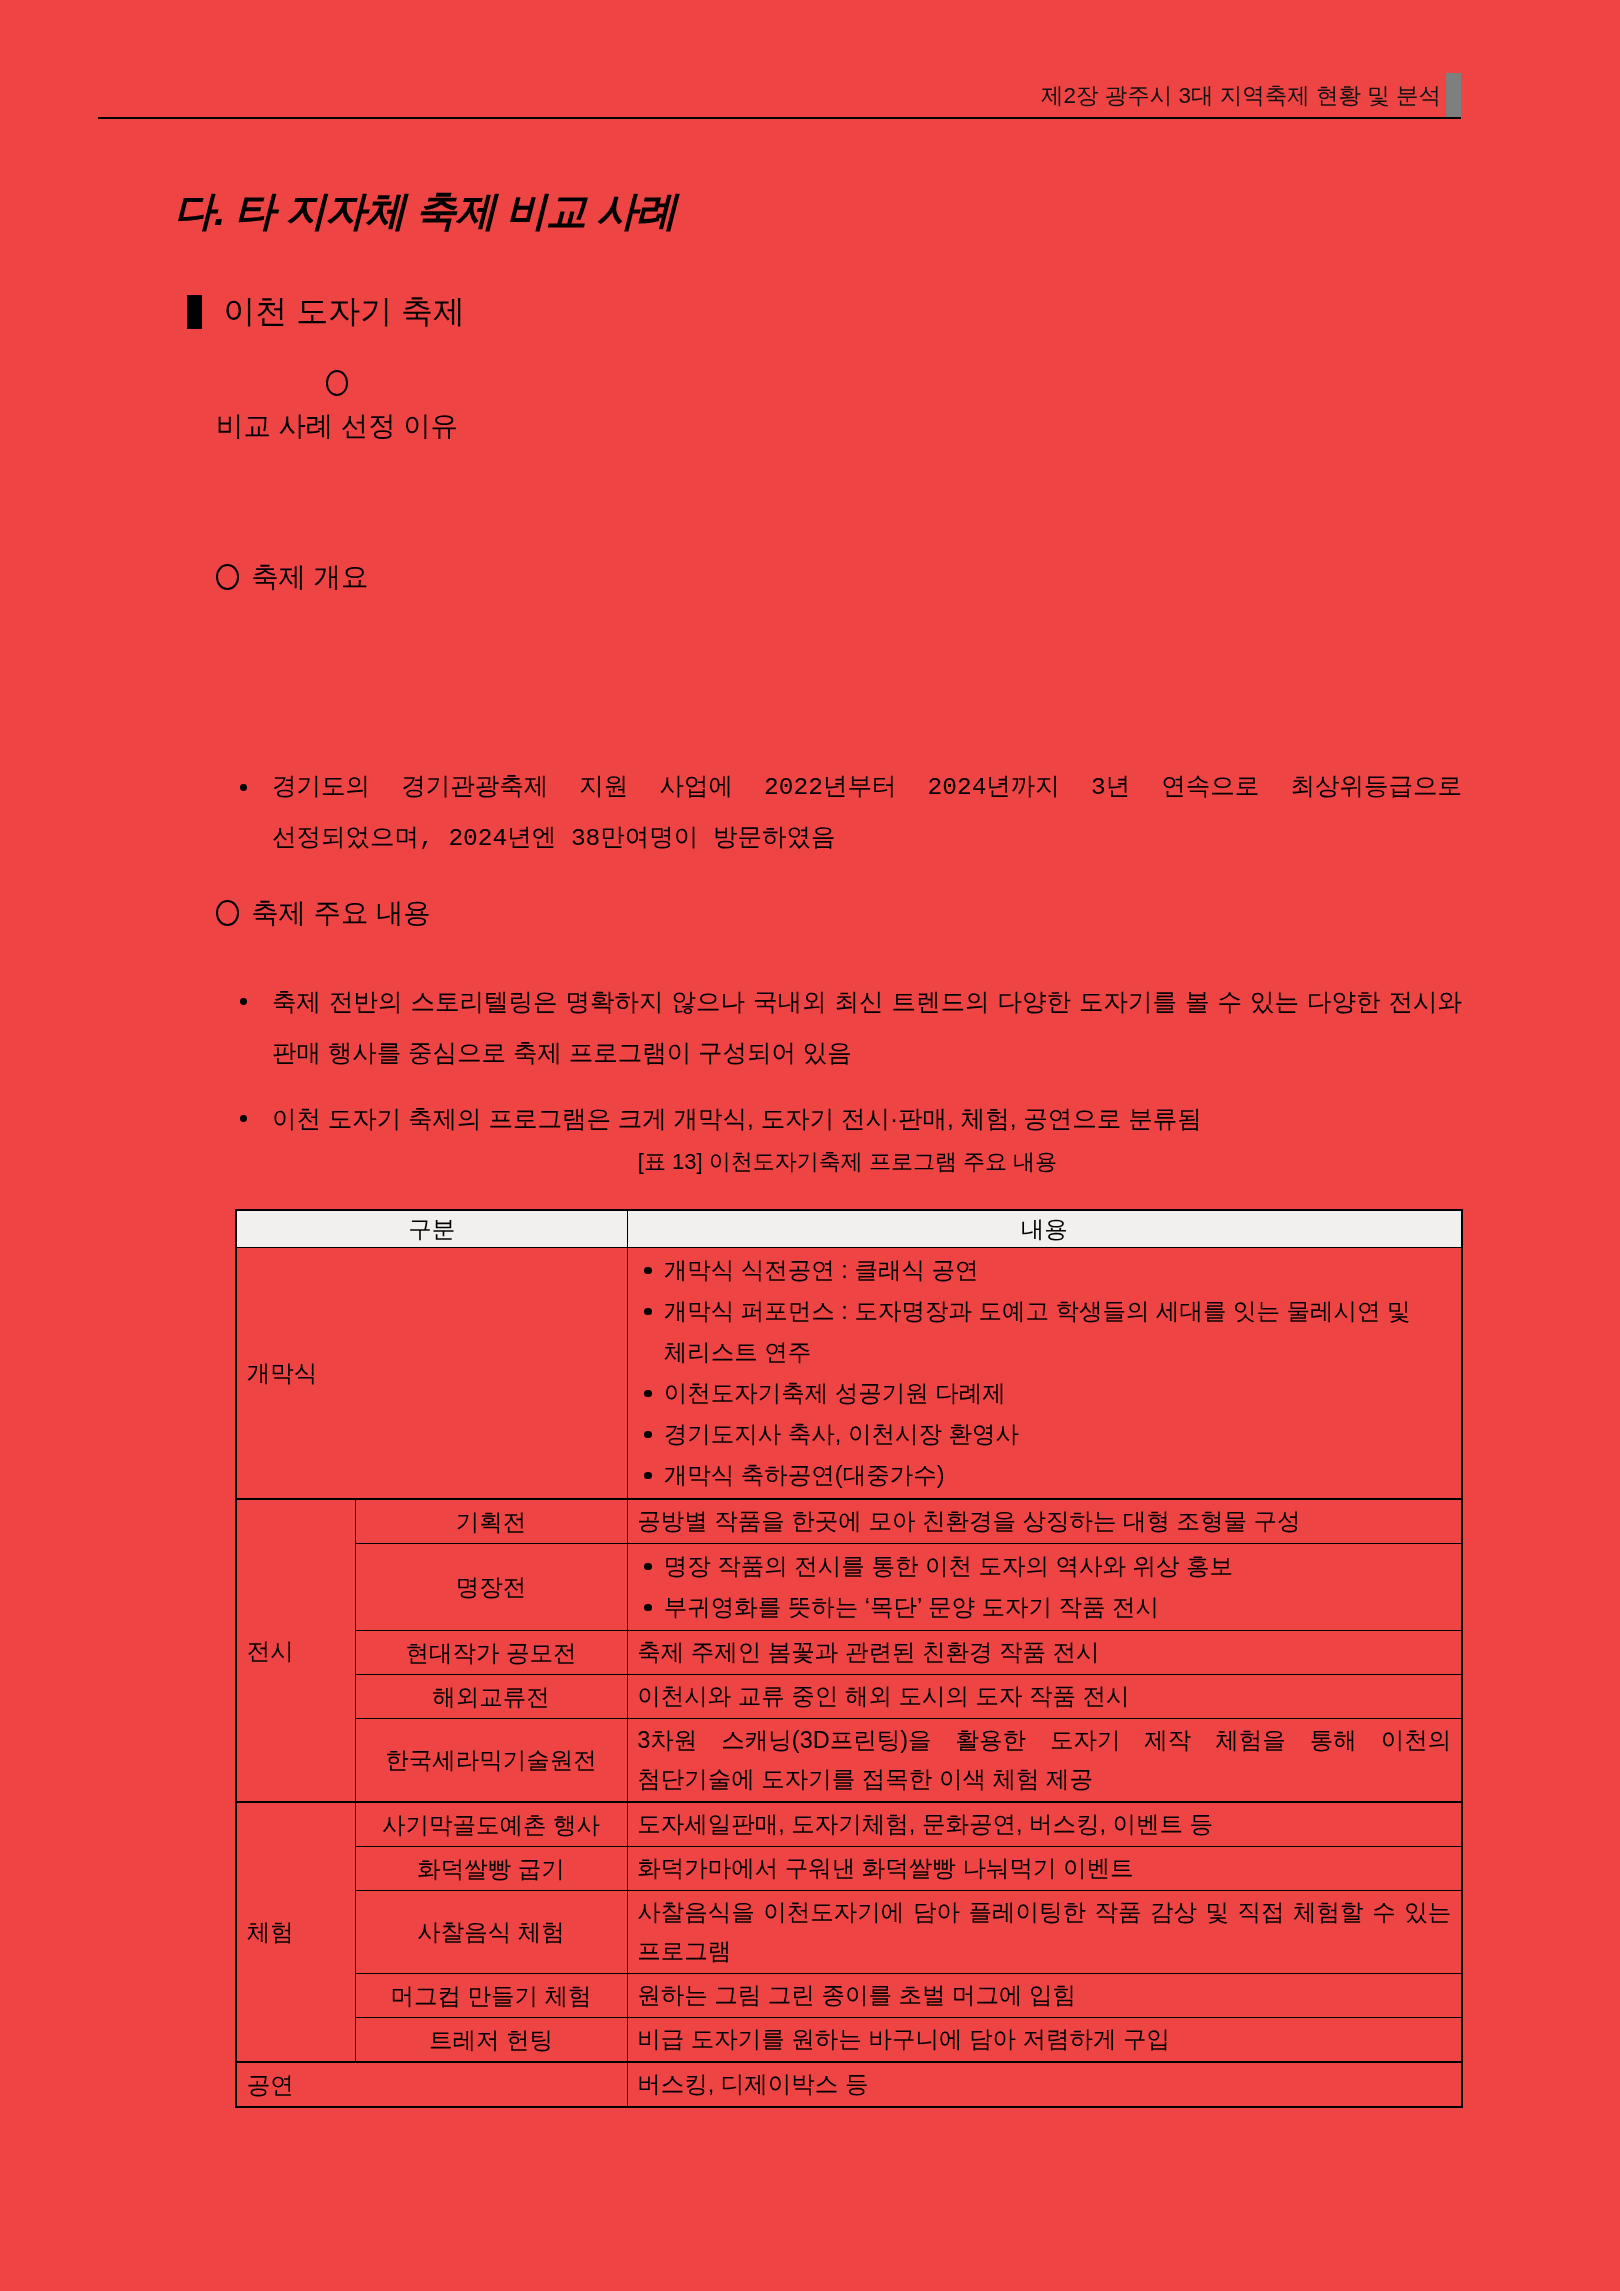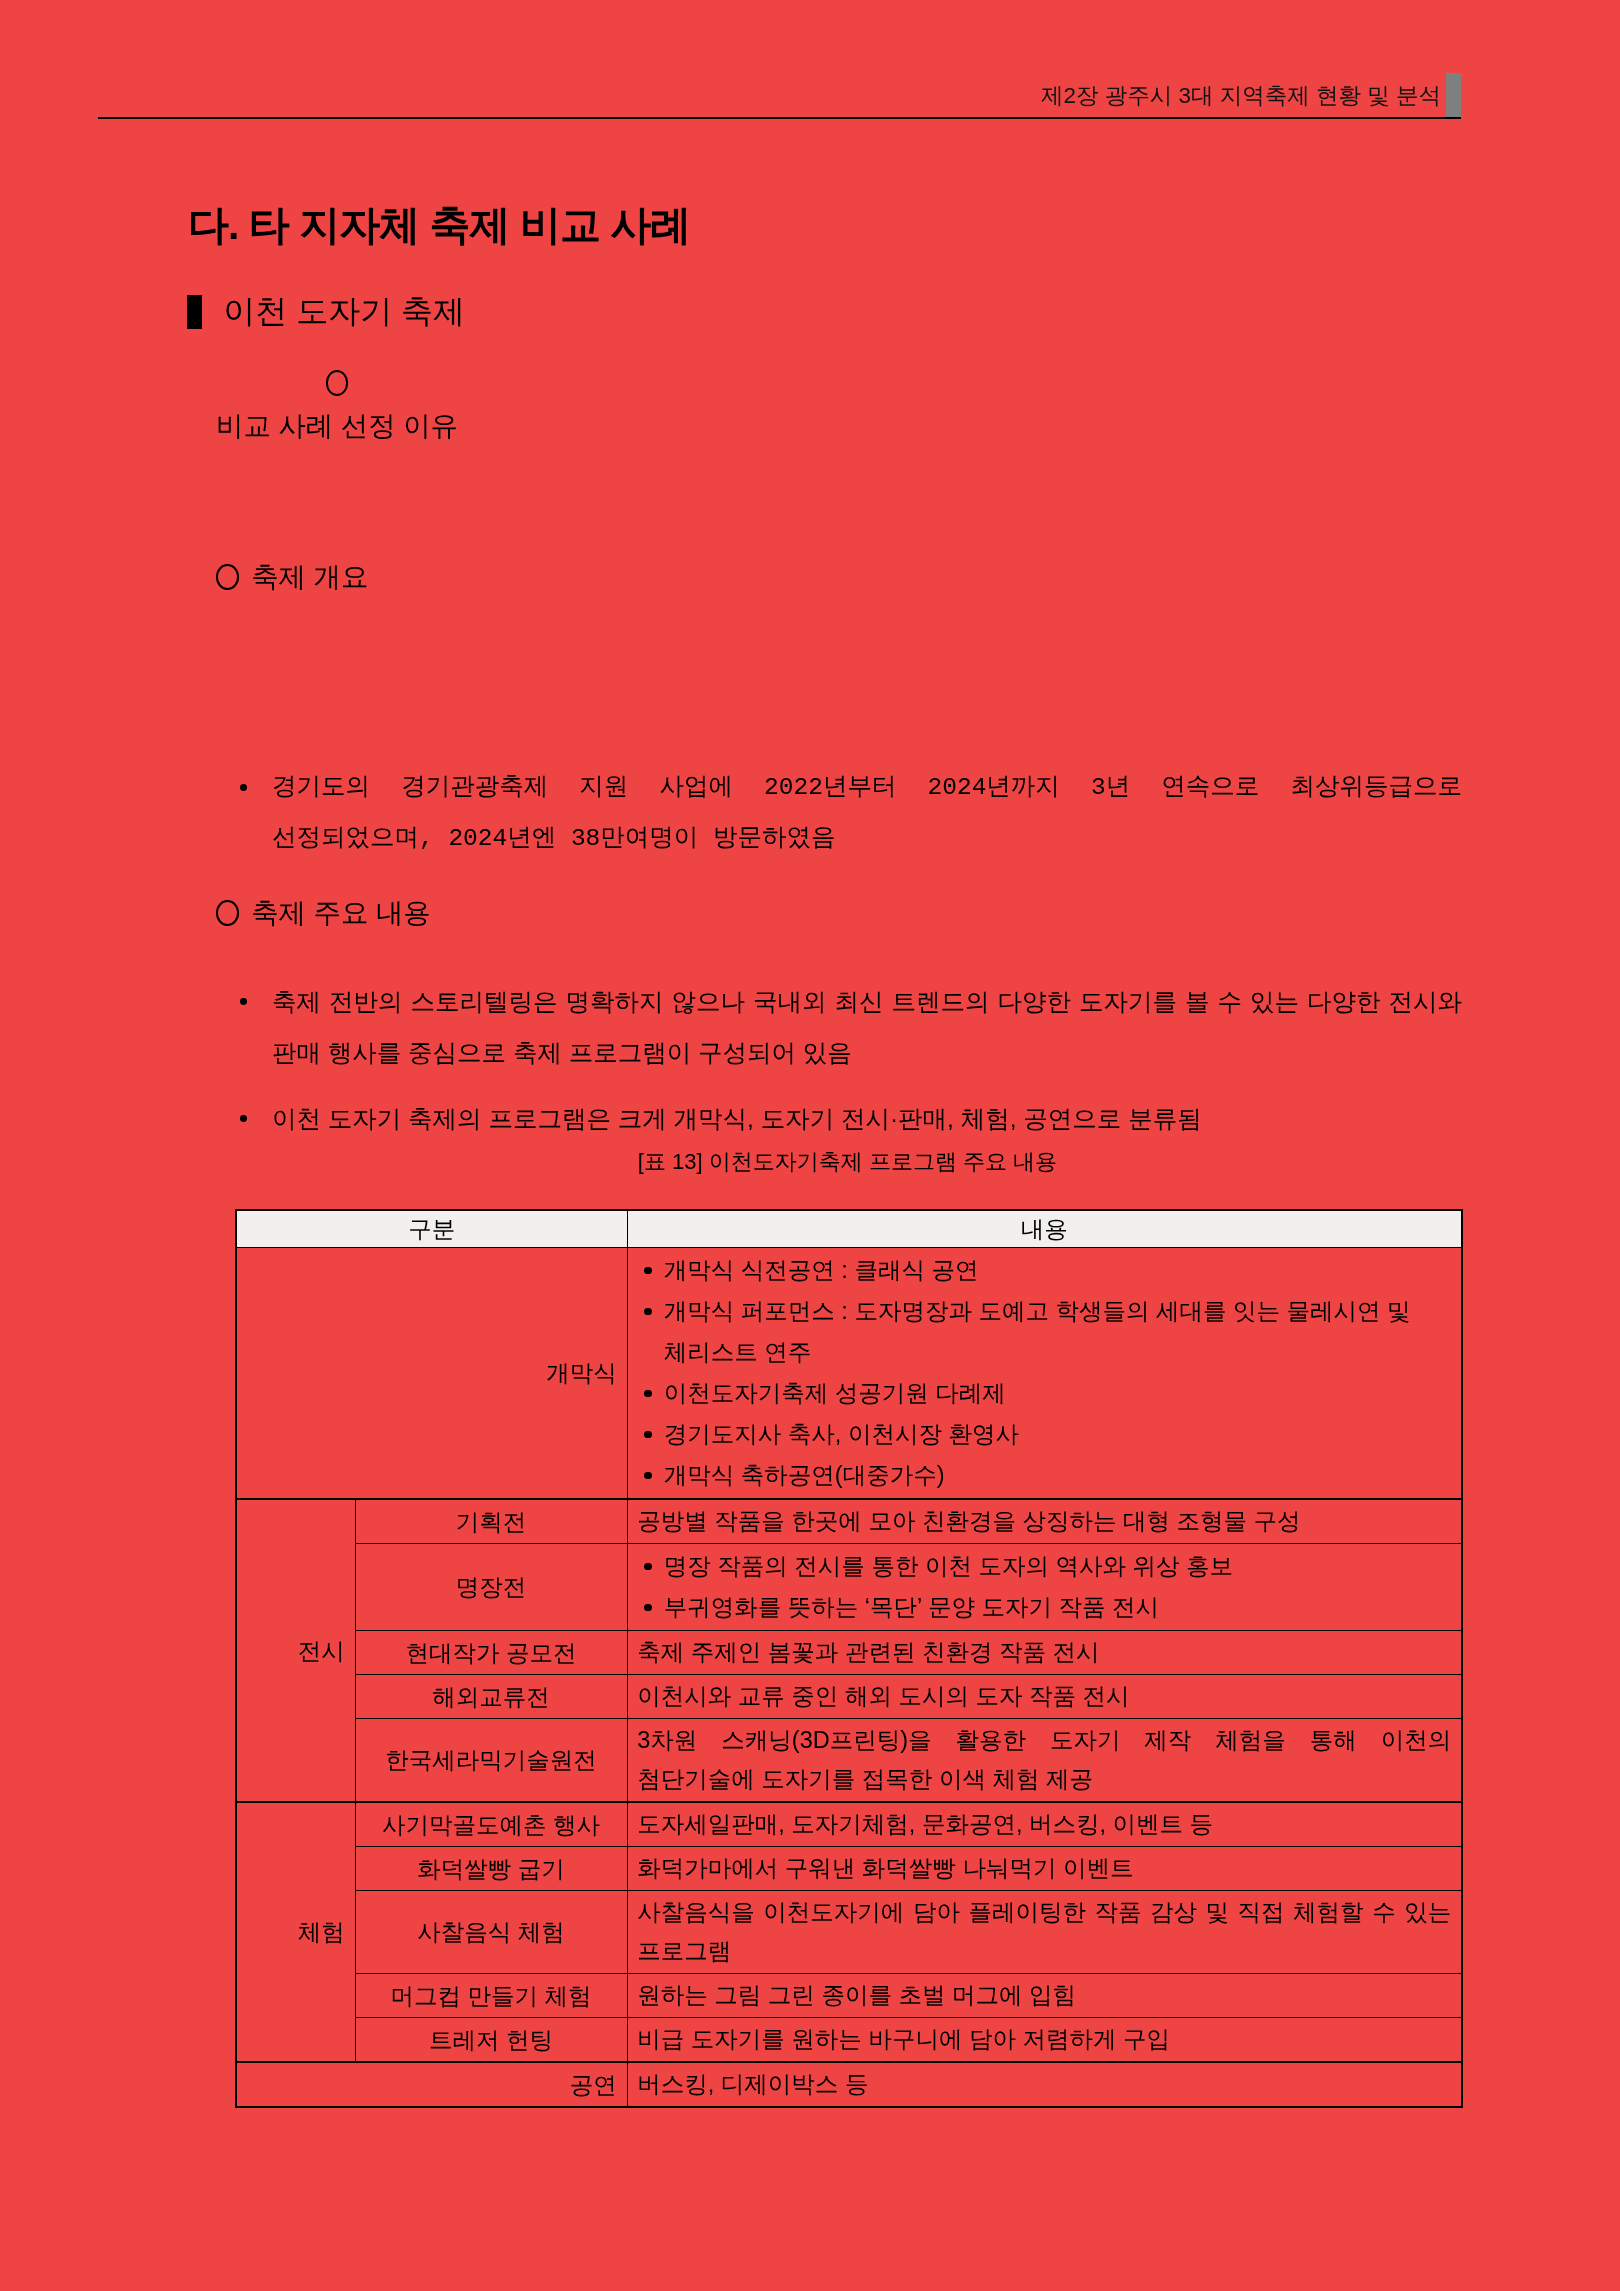--- a/index.html
+++ b/index.html
@@ -21,22 +21,22 @@
   .accent-bar{
     position:absolute;top:73px;right:159px;
     width:14.7px;height:46px;background:var(--accent-bar,#7f7f7f);
   }
   .head-rule{
     position:absolute;top:117px;left:98px;width:1363px;
     border-top:2.5px solid #000;height:0;
   }
   
   .title{
-    position:absolute;top:184px;left:174px;margin:14px;
-    font-size:41px;font-weight:600;letter-spacing:-1px;white-space:nowrap;
+    position:absolute;top:184px;left:174px;margin:0;
+    font-size:41px;font-weight:600;letter-spacing:-1px;white-space:nowrap;font-style:italic;
   }
   .subtitle{
     position:absolute;top:290px;left:187px;
     display:flex;align-items:center;gap:21.6px;
     font-size:32px;font-weight:500;white-space:nowrap;
   }
   .subtitle .bar{display:inline-block;width:14.7px;height:34px;background:#000;}
   .sec{
     position:absolute;left:216px;
     display:flex;align-items:center;gap:12.7px;
@@ -82,21 +82,21 @@
     border:1.5px solid #000;
     padding:2px 9.8px;
     vertical-align:middle;
     box-sizing:border-box;
   }
   td.hdr{
     background:var(--hdr-bg,#f1f0ee);
     text-align:center;height:35px;
     border-bottom:2.5px solid #000;
   }
-  td.cat{text-align:right;margin-top:11px;}
+  td.cat{text-align:left;margin-top:11px;}
   td.sub{text-align:center;padding:2px 3.9px;}
   td.content{text-align:justify;text-justify:inter-word;line-height:39px;word-break:keep-all;}
   tr.group-start td{border-top:2.5px solid #000;}
   .h256{height:251px;} .h38{height:37px;} .h37{height:36px;}
   .h40{height:39px;} .h80{height:78px;} .h82{height:80px;}
   ul.cell-list{list-style:none;margin:0;padding:0;}
   ul.cell-list li{
     position:relative;padding-left:26.5px;line-height:41px;
     text-align:left;word-break:keep-all;
   }

